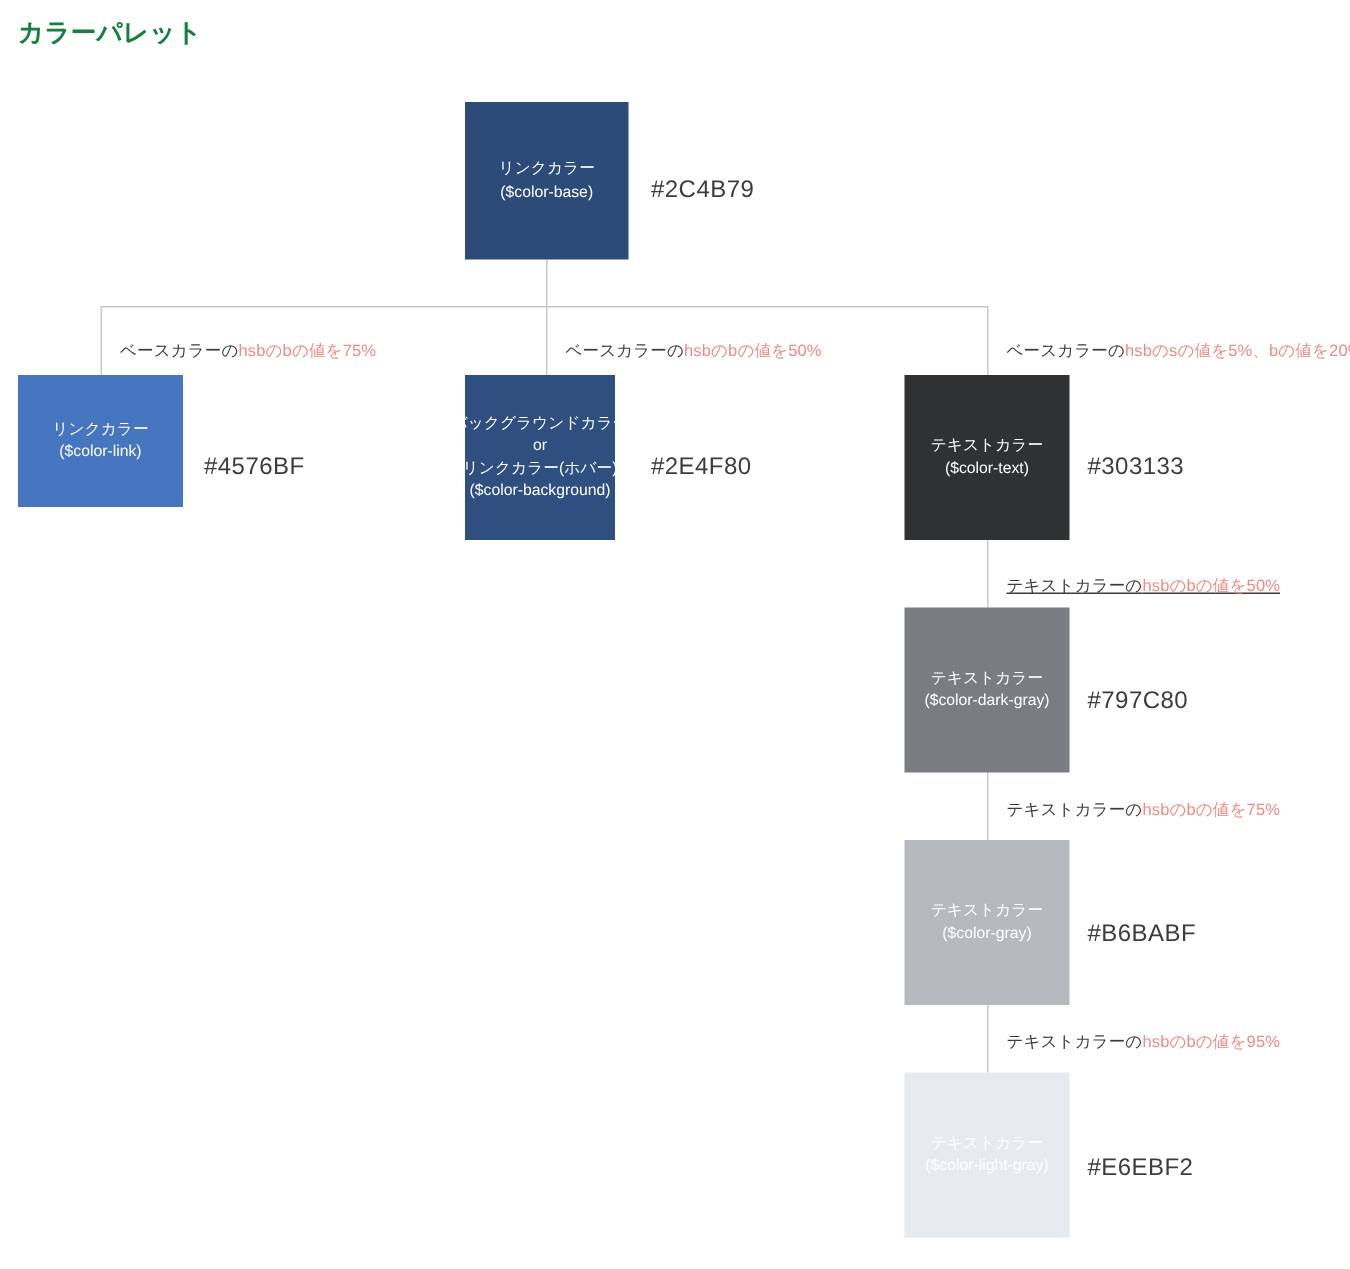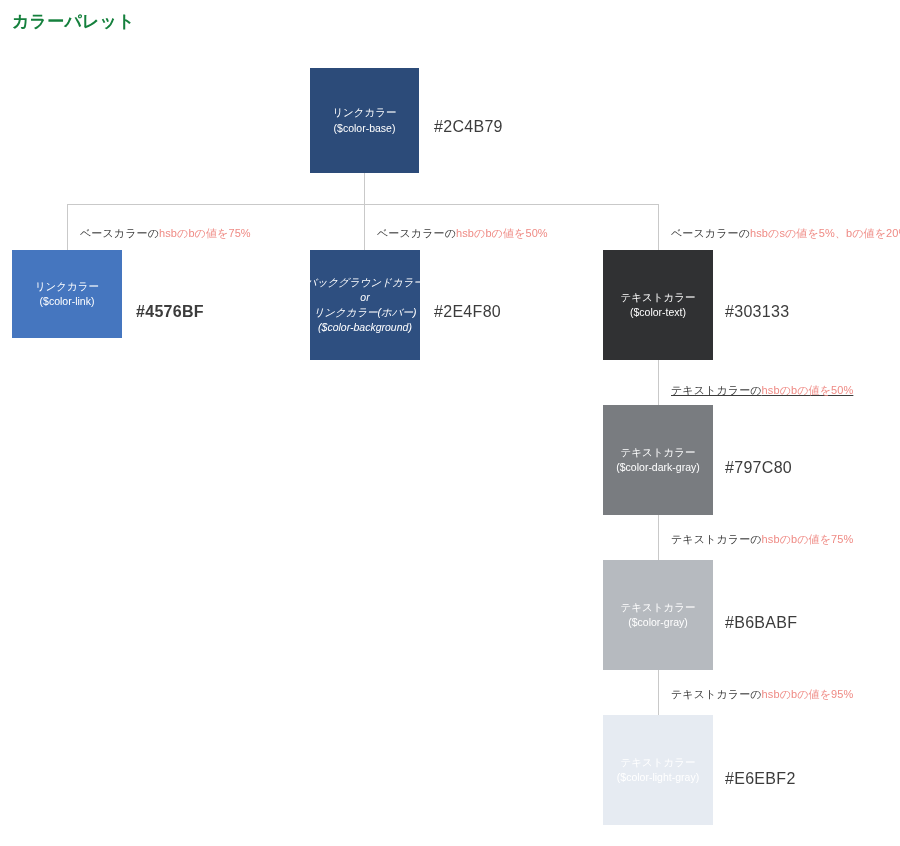--- a/index.html
+++ b/index.html
@@ -112,23 +112,23 @@
   </span>
 </div>
 <div class="hex" style="left:434px; top:118px;">#2C4B79</div>
 
 <div class="swatch" style="left: 12px; top: 250px; width: 110px; height: 88px; background: rgb(69, 118, 191); color: rgb(255, 255, 255);">
   <span class="lines">
     <span class="ln">リンクカラー</span>
     <span class="ln">($color-link)</span>
   </span>
 </div>
-<div class="hex" style="left:136px; top:303px;font-weight:bold;">#4576BF</div>
+<div class="hex" style="left:136px; top:303px;">#4576BF</div>
 
-<div class="swatch" style="left: 310px; top: 250px; width: 110px; height: 110px; background: rgb(46, 79, 128); color: rgb(255, 255, 255); font-style: italic;">
+<div class="swatch" style="left: 310px; top: 250px; width: 100px; height: 110px; background: rgb(46, 79, 128); color: rgb(255, 255, 255);">
   <span class="lines">
     <span class="ln">バックグラウンドカラー</span>
     <span class="ln">or</span>
     <span class="ln">リンクカラー(ホバー)</span>
     <span class="ln">($color-background)</span>
   </span>
 </div>
 <div class="hex" style="left:434px; top:303px;">#2E4F80</div>
 
 <div class="swatch" style="left: 603px; top: 250px; width: 110px; height: 110px; background: rgb(48, 49, 51); color: rgb(255, 255, 255);">

